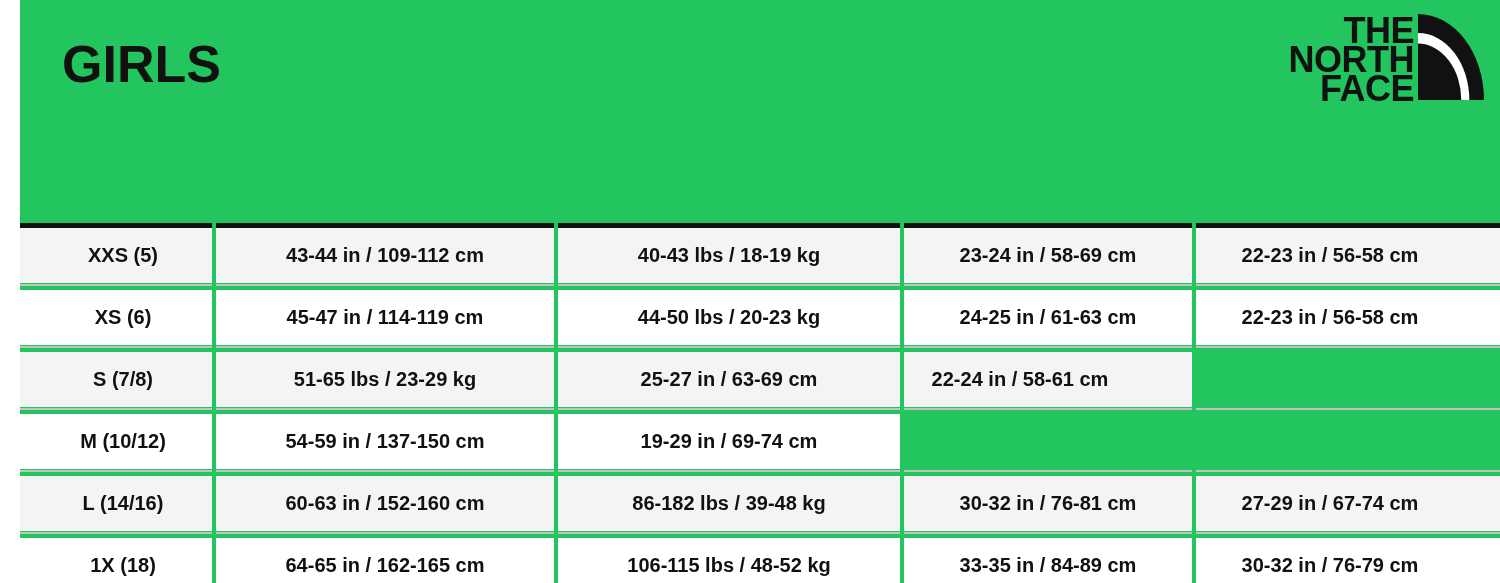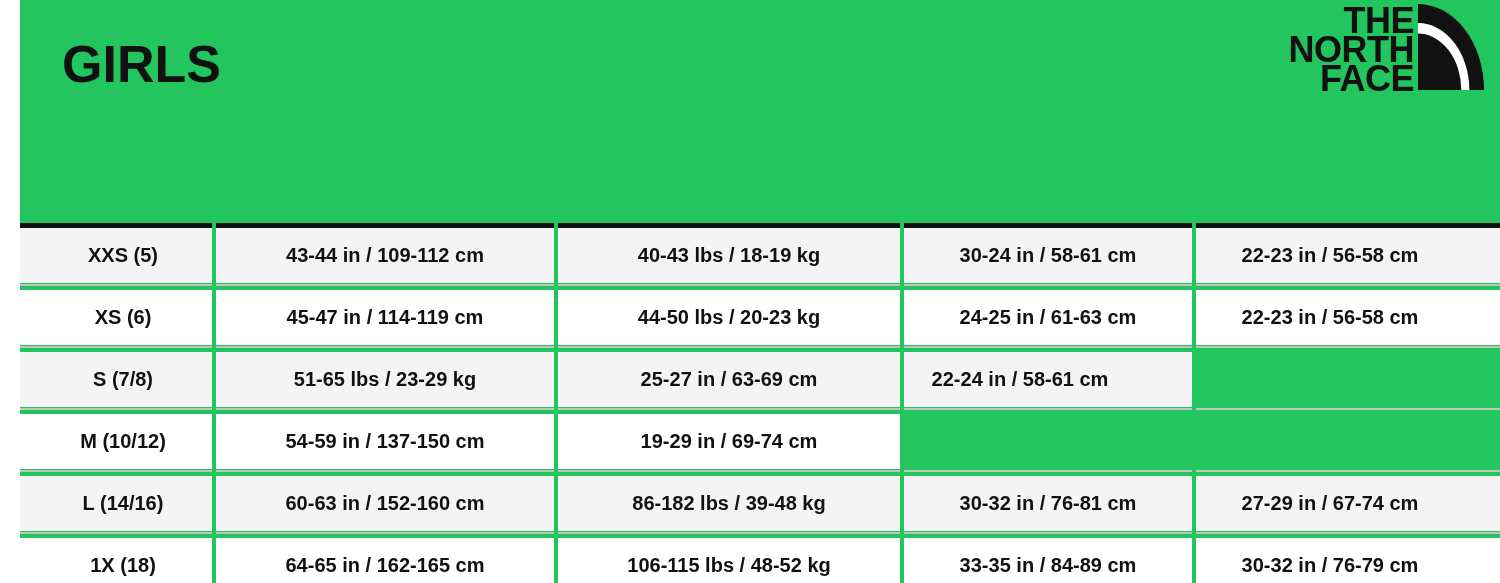--- a/index.html
+++ b/index.html
@@ -5,21 +5,21 @@
   * { margin:0; padding:0; box-sizing:border-box; }
   html,body { width:1500px; height:583px; overflow:hidden; background:#fff;
               font-family:"Liberation Sans", sans-serif; }
   .stage { position:relative; width:1500px; height:583px; background:#22c55e;margin-left:20px; }
 
   
   .page-title { position:absolute; top:34px; left:42px; font-size:52px; font-weight:bold;
                 color:#111; letter-spacing:0; }
 
   
-  .brand { position:absolute; top:4px; right:36px; display:flex; align-items:flex-start; gap:4px; }
+  .brand { position:absolute; top:14px; right:36px; display:flex; align-items:flex-start; gap:4px; }
   .brand-text { text-align:right; font-weight:bold; font-size:36px; line-height:29px;
                 letter-spacing:-0.5px; color:#111; padding-top:2px; }
   .brand-dome { width:66px; height:86px; display:block; }
 
   
   .grid5 { display:grid; grid-template-columns:192px 338px 342px 288px 324px; column-gap:4px; }
 
   .thead { position:absolute; top:180px; left:0; width:1500px; height:30px; }
   .th { display:flex; align-items:center; justify-content:center; font-weight:bold;
         font-size:21px; color:#111; letter-spacing:0.3px; }
@@ -64,21 +64,21 @@
         <span></span>
         <span></span>
         <span></span>
         <span></span>
     </div>
 
     <div class="row odd grid5">
       <div class="cell size">XXS (5)</div>
       <div class="cell height">43-44 in / 109-112 cm</div>
       <div class="cell weight">40-43 lbs / 18-19 kg</div>
-      <div class="cell chest">30-24 in / 58-61 cm</div>
+      <div class="cell chest">23-24 in / 58-69 cm</div>
       <div class="cell waist">22-23 in / 56-58 cm</div>
     </div>
     <div class="sep grid5">
       <span></span>
         <span></span>
         <span></span>
         <span></span>
         <span></span>
     </div>
 

